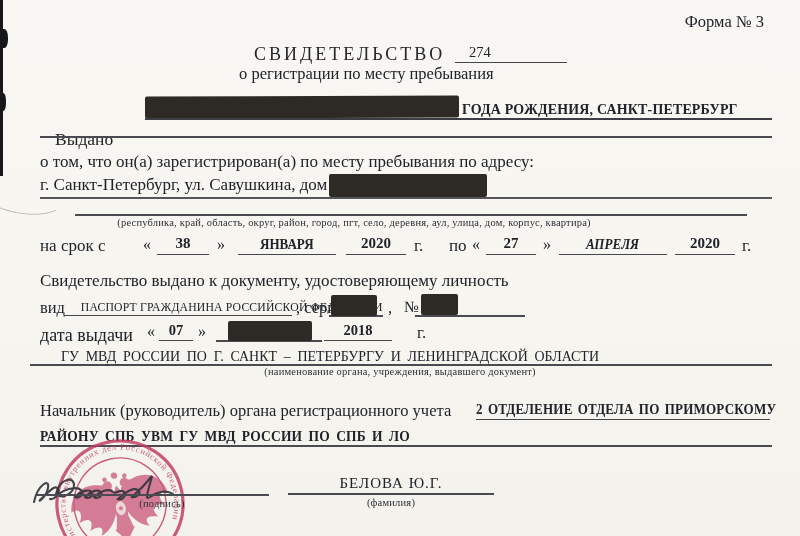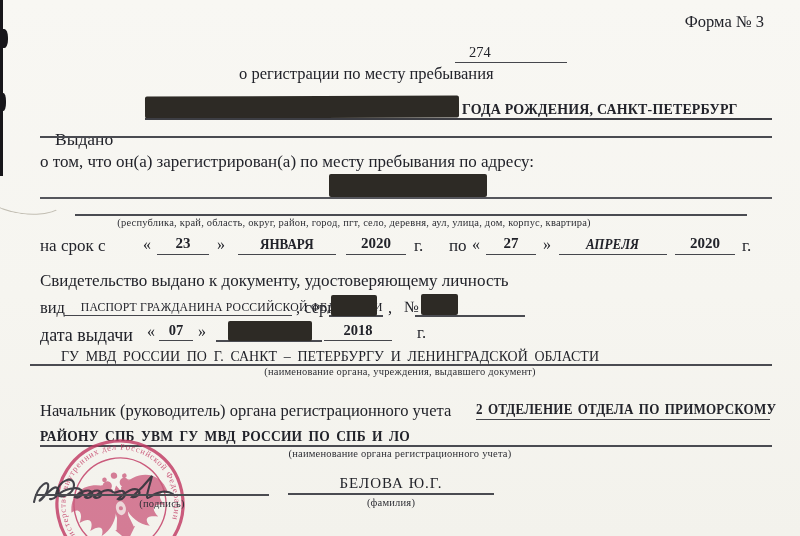--- a/index.html
+++ b/index.html
@@ -35,40 +35,42 @@
 
 <div id="page">
 
   <div class="abs edge" style="left:0;top:0;width:2.5px;height:176px;"></div>
   <div class="abs edge" style="left:0;top:29px;width:8px;height:19px;border-radius:0 45% 45% 0;"></div>
   <div class="abs edge" style="left:0;top:93px;width:6px;height:18px;border-radius:0 45% 45% 0;"></div>
   <div class="abs" style="left:-22px;top:170px;width:88px;height:42px;border:1px solid transparent;border-bottom:1.5px solid #c2beb3;border-radius:50%;transform:rotate(9deg);"></div>
 
   <div class="abs" style="top:12px;right:36px;font-size:16.5px;">Форма № 3</div>
 
+  <div class="abs" style="top:44px;left:254px;font-size:18px;letter-spacing:3px;color:#26262c;">СВИДЕТЕЛЬСТВО</div>
   <div class="abs" style="top:44px;left:455px;width:112px;height:19px;border-bottom:1.5px solid #45464c;font-size:14.5px;padding-left:14px;box-sizing:border-box;">274</div>
   <div class="abs" style="top:64px;left:239px;font-size:16.5px;">о регистрации по месту пребывания</div>
 
   <div class="abs" style="top:97px;left:55px;font-size:17.5px;margin-top:32px;">Выдано</div>
   <div class="abs redact" style="left:145px;top:96px;width:314px;height:22px;transform:rotate(-.2deg);"></div>
   <div class="abs typed" style="top:100px;left:462px;font-size:15.5px;"><span class="cond">ГОДА РОЖДЕНИЯ, САНКТ-ПЕТЕРБУРГ</span></div>
   <div class="abs rule2" style="left:145px;top:118px;width:627px;"></div>
 
   <div class="abs rule" style="left:40px;top:136px;width:732px;"></div>
 
   <div class="abs" style="top:152px;left:40px;font-size:17px;">о том, что он(а) зарегистрирован(а) по месту пребывания по адресу:</div>
 
+  <div class="abs" style="top:175px;left:40px;font-size:17px;">г. Санкт-Петербург, ул. Савушкина, дом</div>
   <div class="abs redact" style="left:329px;top:174px;width:158px;height:23px;"></div>
   <div class="abs" style="left:40px;top:197px;width:732px;height:2px;background:#55565c;"></div>
   <div class="abs rule" style="left:75px;top:214px;width:672px;"></div>
   <div class="abs cap center" style="top:217px;left:0;width:708px;">(республика, край, область, округ, район, город, пгт, село, деревня, аул, улица, дом, корпус, квартира)</div>
 
   <div class="abs" style="top:236px;left:40px;font-size:17px;">на срок с</div>
   <div class="abs" style="top:236px;left:143px;font-size:16px;">«</div>
-  <div class="abs cell bold" style="top:235px;left:157px;width:52px;height:19px;font-size:15px;">23</div>
+  <div class="abs cell bold" style="top:235px;left:157px;width:52px;height:19px;font-size:15px;">38</div>
   <div class="abs" style="top:236px;left:217px;font-size:16px;">»</div>
   <div class="abs cell" style="top:235px;left:238px;width:98px;height:19px;"><span class="condc bold" style="font-size:14.5px;">ЯНВАРЯ</span></div>
   <div class="abs cell bold" style="top:235px;left:346px;width:60px;height:19px;font-size:15px;">2020</div>
   <div class="abs" style="top:236px;left:414px;font-size:17px;">г.</div>
   <div class="abs" style="top:236px;left:449px;font-size:17px;">по</div>
   <div class="abs" style="top:236px;left:472px;font-size:16px;">«</div>
   <div class="abs cell bold" style="top:235px;left:486px;width:50px;height:19px;font-size:15px;">27</div>
   <div class="abs" style="top:236px;left:543px;font-size:16px;">»</div>
   <div class="abs cell" style="top:235px;left:559px;width:108px;height:19px;font-style:italic;"><span class="condc bold" style="font-size:14.5px;">АПРЕЛЯ</span></div>
   <div class="abs cell bold" style="top:235px;left:675px;width:60px;height:19px;font-size:15px;">2020</div>
@@ -96,21 +98,20 @@
   <div class="abs" style="top:323px;left:417px;font-size:16.5px;">г.</div>
 
   <div class="abs" style="top:348px;left:40px;font-size:15px;word-spacing:3.5px;margin-left:21px;"><span class="cond" style="transform:scaleX(.93);">ГУ МВД РОССИИ ПО Г. САНКТ – ПЕТЕРБУРГУ И ЛЕНИНГРАДСКОЙ ОБЛАСТИ</span></div>
   <div class="abs rule" style="left:30px;top:364px;width:742px;"></div>
   <div class="abs cap center" style="top:366px;left:0;width:800px;">(наименование органа, учреждения, выдавшего документ)</div>
 
   <div class="abs" style="top:401px;left:40px;font-size:16.5px;">Начальник (руководитель) органа регистрационного учета</div>
   <div class="abs" style="top:400px;left:476px;width:294px;height:20px;border-bottom:1.5px solid #45464c;box-sizing:border-box;"><span class="cond typed" style="font-size:14.5px;word-spacing:2px;">2 ОТДЕЛЕНИЕ ОТДЕЛА ПО ПРИМОРСКОМУ</span></div>
   <div class="abs" style="top:427px;left:40px;"><span class="cond typed" style="font-size:15px;word-spacing:3px;">РАЙОНУ СПБ УВМ ГУ МВД РОССИИ ПО СПБ И ЛО</span></div>
   <div class="abs rule" style="left:40px;top:445px;width:732px;"></div>
-  <div class="abs cap center" style="top:448px;left:0;width:800px;">(наименование органа регистрационного учета)</div>
 
   <svg class="abs stamp-svg" style="left:47px;top:431px;transform:rotate(-12deg);" width="146" height="146" viewBox="-73 -73 146 146">
     <circle class="st-stroke" cx="0" cy="0" r="63" stroke-width="3.2"></circle>
     <circle class="st-stroke" cx="0" cy="0" r="46" stroke-width="1.4"></circle>
     <defs>
       <path id="ringPath" d="M -40 37 A 54.5 54.5 0 1 1 40 37"></path>
       <path id="codePath" d="M -31 38 A 49 49 0 0 0 31 38"></path>
     </defs>
     <text class="st-text" style="font-size:8.6px;letter-spacing:.8px;">
       <textPath href="#ringPath" startOffset="0">Министерство внутренних дел Российской Федерации</textPath>

